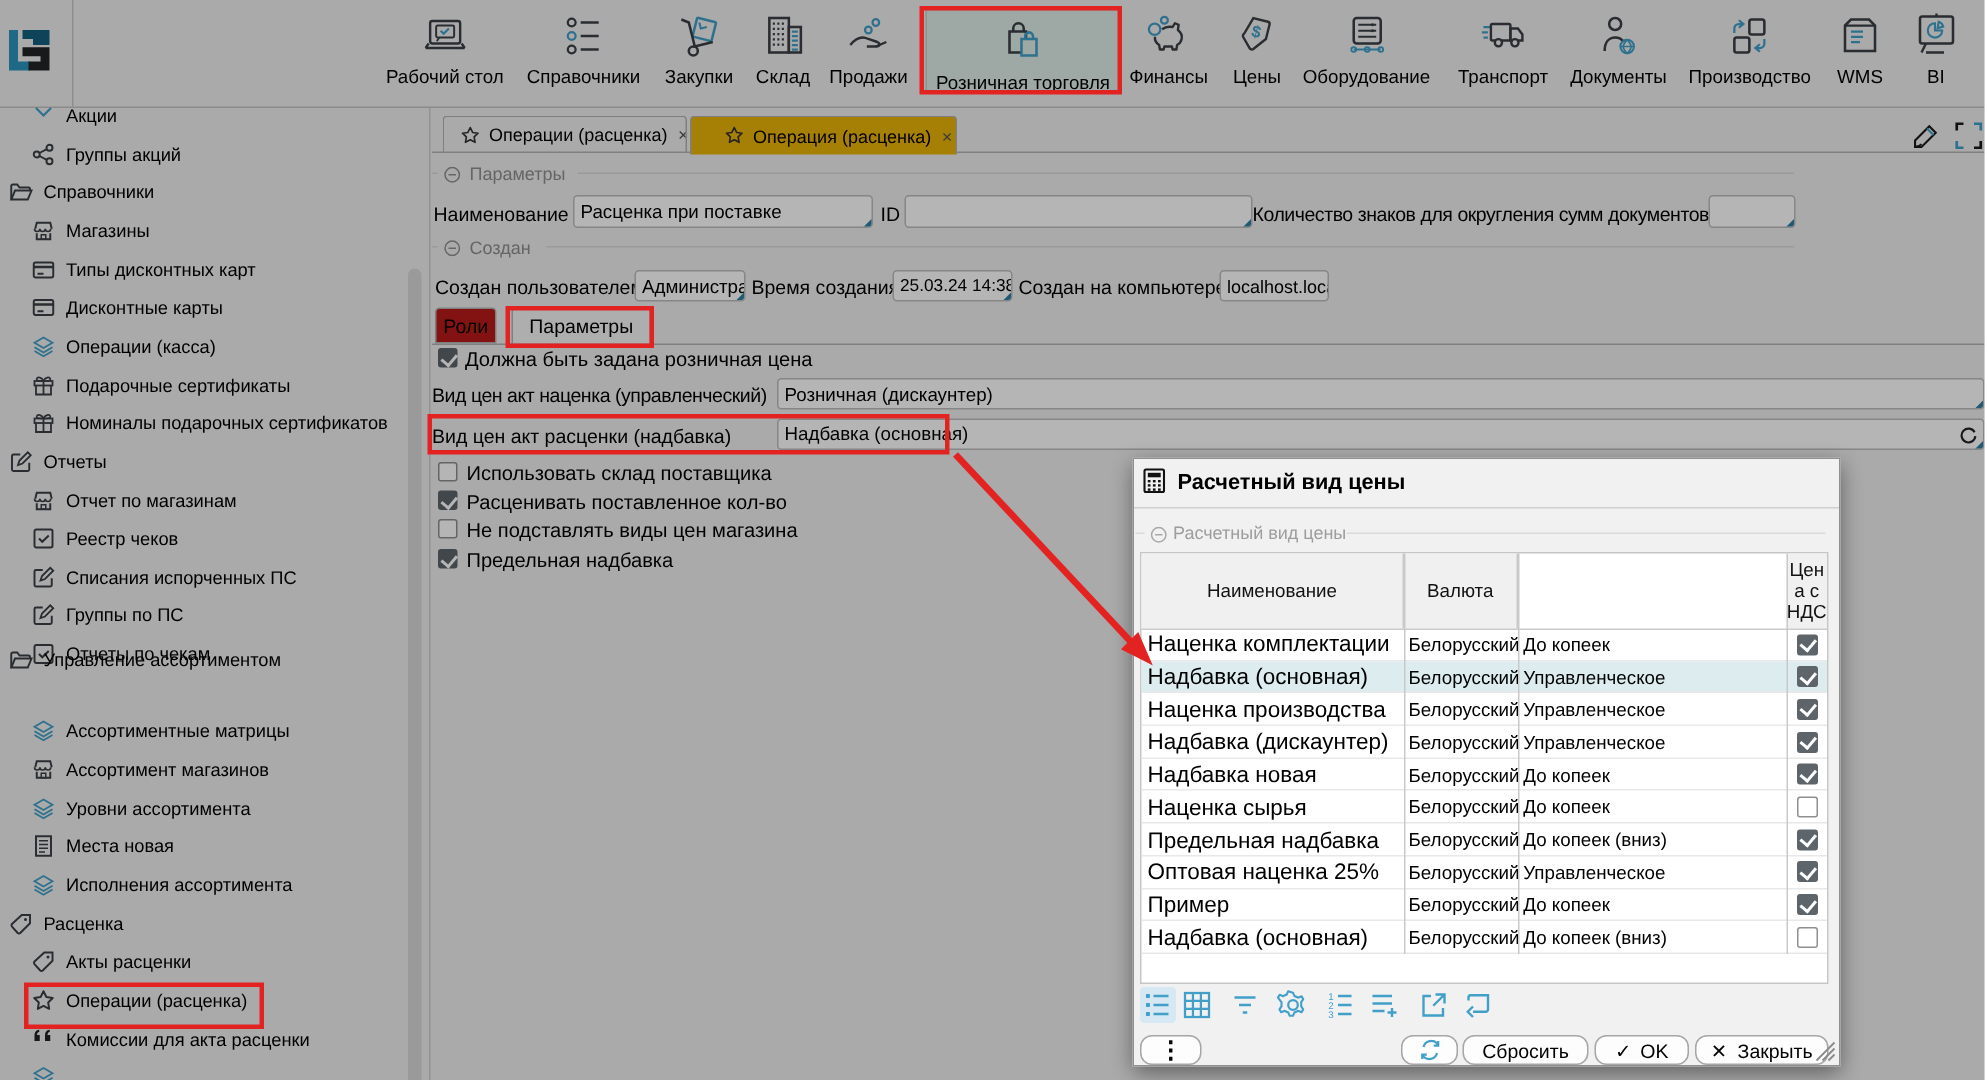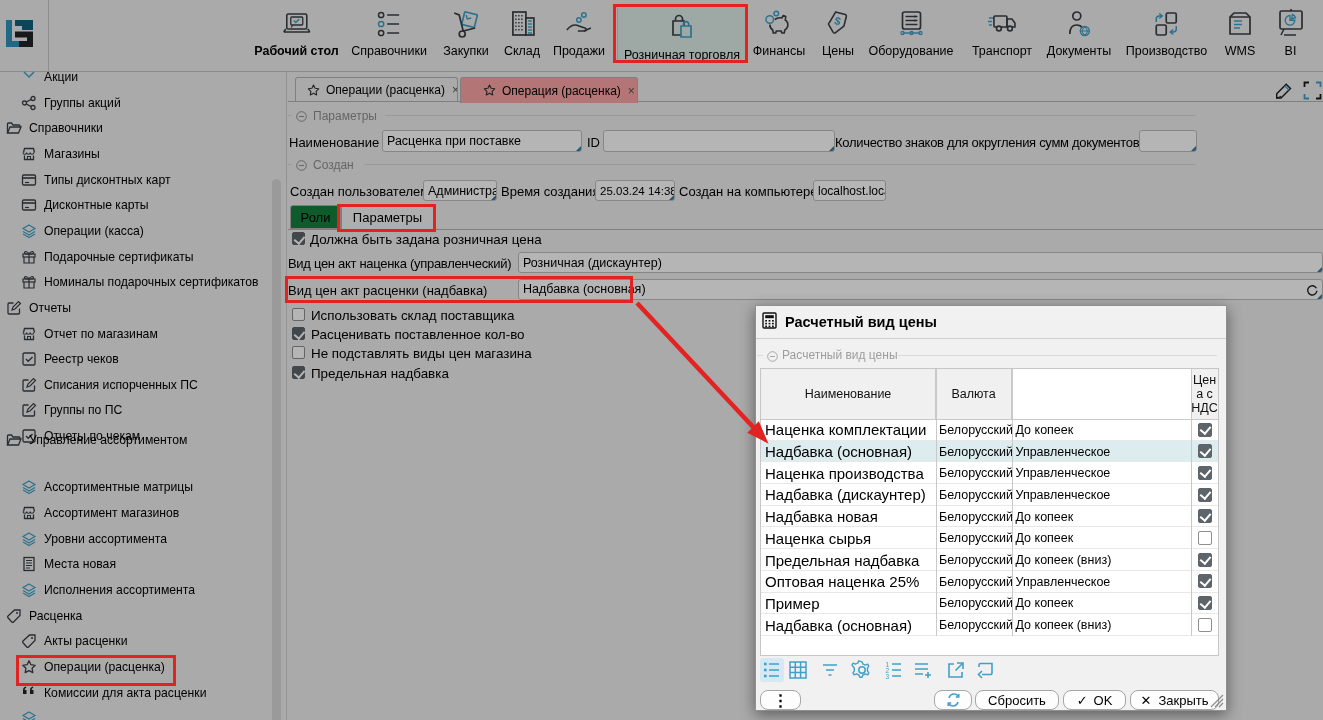--- a/index.html
+++ b/index.html
@@ -18,21 +18,21 @@
 
 #sidebar { position:absolute; left:0; top:72px; width:287px; height:648px; background:#f0f0f0; }
 #sidebar .sdiv { position:absolute; right:0; top:0; width:1px; height:648px; background:#d0d0d0; }
 .srow { position:absolute; height:26px; display:flex; align-items:center; white-space:nowrap; font-size:12.2px; }
 .srow .sic { width:16px; height:16px; margin-right:7px; flex:0 0 16px; }
 #sb-thumb { position:absolute; left:272px; top:107px; width:9px; height:593px; background:#d9d9d9; border-radius:4.5px; }
 
 
 #content { position:absolute; left:288px; top:72px; width:1035px; height:648px; background:#f0f0f0; }
 .doctab { position:absolute; top:5px; height:25px; border:1px solid #b4b4b4; border-bottom:none; border-radius:3px 3px 0 0; display:flex; align-items:center; font-size:12px; padding:0 7px 0 11px; background:#f0f0f0; white-space:nowrap; overflow:hidden; }
-.doctab.act { background:#fca5a5; }
+.doctab.act { background:#eab308; }
 .doctab .star { margin-right:6px; flex:0 0 auto; }
 .doctab .x { margin-left:7px; color:#555; font-size:12px; }
 #tabline { position:absolute; left:0; top:29px; width:1035px; height:1px; background:#b4b4b4; }
 
 .caption { position:absolute; font-size:12px; color:#8f8f8f; }
 .cline { position:absolute; height:1px; background:#dadada; }
 
 .lbl { position:absolute; font-size:13px; white-space:nowrap; }
 .inp { position:absolute; background:#fff; border:1px solid #bdbdbd; border-radius:3px; font-size:12.5px; padding:0 4px; display:flex; align-items:center; white-space:nowrap; overflow:hidden; }
 .inp .corner { position:absolute; right:-1px; bottom:-1px; width:0; height:0; border-left:7px solid transparent; border-bottom:7px solid #2d7ea3; }
@@ -72,21 +72,21 @@
 </head>
 <body>
 <div id="app">
   <div id="topbar">
     <div class="vdiv"></div>
     <svg id="logo" style="position:absolute;left:6px;top:20px" width="28" height="28" viewBox="0 0 28 28">
         <polygon points="0,0 6,0 6,21 14,21 14,27 0,27" fill="#2d93bd"></polygon>
 <polygon points="9,0 27,0 27,10 16,10 16,6 9,6" fill="#13607f"></polygon>
 <polygon points="9,11.5 27,11.5 27,27 13,27 13,21 21,21 21,17.5 9,17.5" fill="#222426"></polygon>
       </svg>
-    <div class="titem" style="left:296.5px;transform:translateX(-50%);font-weight:bold;">
+    <div class="titem" style="left:296.5px;transform:translateX(-50%);">
         <div class="ticon">
           <svg width="34" height="34" viewBox="0 0 34 34" fill="none">
 <rect x="7" y="7" width="20" height="15" rx="1.5" stroke="#3a3f44" stroke-width="1.6"></rect>
 <path d="M4 25 h26" stroke="#3a3f44" stroke-width="1.6"></path>
 <path d="M6 22 l-2 3 M28 22 l2 3" stroke="#3a3f44" stroke-width="1.6"></path>
 <rect x="11" y="10" width="12" height="8" rx="1" stroke="#3a3f44" stroke-width="1.3"></rect>
 <path d="M14 13.5 l2 2 3.5-3.5" stroke="#42a0c8" stroke-width="1.5"></path>
 <path d="M13 18 l-1.5 2.5" stroke="#3a3f44" stroke-width="1.2"></path>
           </svg>
         </div>
@@ -507,21 +507,21 @@
         </svg></div>
 <div class="caption" style="left:25px;top:86px">Создан</div>
 <div class="cline" style="left:76px;top:92px;width:832px"></div>
 <div class="lbl" style="left:2px;top:112px">Создан пользователем</div>
 <div class="inp" style="left:135px;top:108px;width:74px;height:21px">Администрат<div class="corner"></div></div>
 <div class="lbl" style="left:213px;top:112px">Время создания</div>
 <div class="inp" style="left:307px;top:108px;width:80px;height:21px;font-size:11.5px">25.03.24 14:38<div class="corner"></div></div>
 <div class="lbl" style="left:391px;top:112px">Создан на компьютере</div>
 <div class="inp" style="left:525px;top:108px;width:73px;height:21px;font-size:12px">localhost.loca</div>
 <div id="ftabline"></div>
-<div class="ftab" style="left:2px;width:51px;background:#15803d">Роли</div>
+<div class="ftab" style="left:2px;width:41px;background:#b91c1c">Роли</div>
 <div class="ftab" style="left:53px;width:93px;background:#f5f5f5;height:25px;z-index:2">Параметры</div>
 <div class="cb on" style="left:4px;top:160px"></div>
 <div class="lbl" style="left:22px;top:160px;font-size:13.4px">Должна быть задана розничная цена</div>
 <div class="lbl" style="left:0;top:184px;letter-spacing:-0.3px">Вид цен акт наценка (управленческий)</div>
 <div class="inp" style="left:230px;top:180px;width:805px;height:21px">Розничная (дискаунтер)<div class="corner"></div></div>
 <div class="lbl" style="left:0;top:210.5px">Вид цен акт расценки (надбавка)</div>
 <div class="inp" style="left:230px;top:206.5px;width:805px;height:21px">Надбавка (основная)<div style="position:absolute;right:4px;top:4px"><svg width="12" height="12" viewBox="0 0 12 12" fill="none">
             <path d="M10.4 4.2 A4.6 4.6 0 1 0 10.9 6.8" stroke="#222" stroke-width="1.4"></path>
           </svg></div><div class="corner"></div></div>
 <div class="cb" style="left:4px;top:235.9px"></div>

